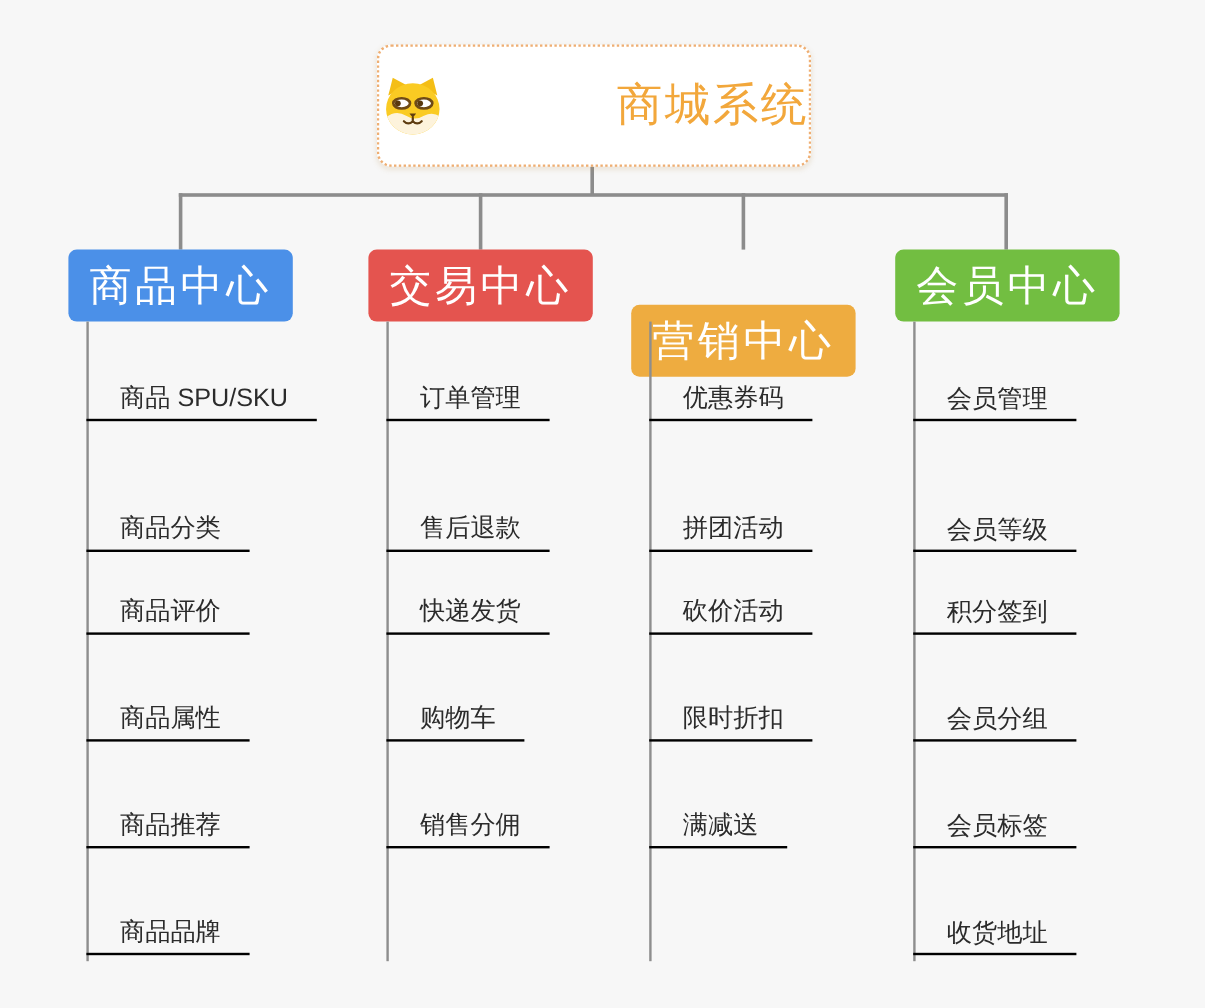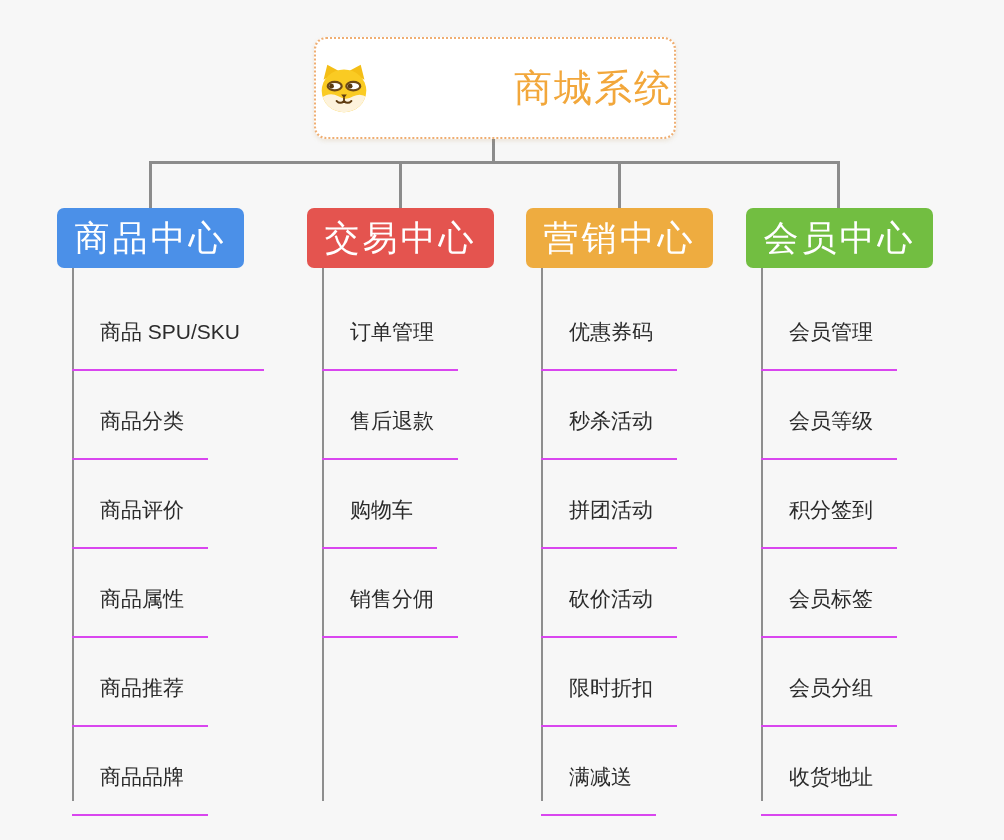--- a/index.html
+++ b/index.html
@@ -36,41 +36,41 @@
   .conn-drop.d4{left:837px;}
 
   
   .branch-box{
     position:absolute;top:208px;width:187px;height:60px;
     border-radius:7px;
     display:flex;align-items:center;justify-content:center;
     color:#ffffff;font-size:35px;letter-spacing:3px;white-space:nowrap;
     box-sizing:border-box;
   }
-  .bx1{left:57px;} .bx2{left:307px;} .bx3{left:526px;} .bx4{left:746px;}
+  .bx1{left:57px;} .bx2{left:307px;} .bx3{left:526px;margin-top:46px;} .bx4{left:746px;}
 
   
   .rail{position:absolute;top:268px;width:2px;height:533px;background:#8e8e8e;}
   .rail.r1{left:72px;} .rail.r2{left:322px;} .rail.r3{left:541px;} .rail.r4{left:761px;}
 
   
   .col{position:absolute;top:0;width:240px;height:840px;pointer-events:none;}
   .col.c1{left:72px;} .col.c2{left:322px;} .col.c3{left:541px;} .col.c4{left:761px;font-family:Liberation Serif, serif;}
   .item{
     position:absolute;left:0;
     width:max-content;max-width:235px;
     font-size:21px;line-height:26px;color:#2b2b2b;
-    padding:0 24px 24px 28px;
-    border-bottom:2px solid #d946ef;
+    padding:0 24px 4px 28px;
+    border-bottom:2px solid #000000;
     white-space:nowrap;
     pointer-events:auto;
     box-sizing:content-box;
   }
   .item:nth-child(1){top:319px;}
-  .item:nth-child(2){top:408px;}
+  .item:nth-child(2){top:428px;}
   .item:nth-child(3){top:497px;}
   .item:nth-child(4){top:586px;}
   .item:nth-child(5){top:675px;}
   .item:nth-child(6){top:764px;}
 </style>
 </head>
 <body>
 
 <div class="canvas">
 
@@ -119,35 +119,35 @@
     <div class="item">商品分类</div>
     <div class="item">商品评价</div>
     <div class="item">商品属性</div>
     <div class="item">商品推荐</div>
     <div class="item">商品品牌</div>
   </div>
 
   <div class="col c2">
     <div class="item">订单管理</div>
     <div class="item">售后退款</div>
+    <div class="item">快递发货</div>
     <div class="item">购物车</div>
     <div class="item">销售分佣</div>
   </div>
 
   <div class="col c3">
     <div class="item">优惠券码</div>
-    <div class="item">秒杀活动</div>
     <div class="item">拼团活动</div>
     <div class="item">砍价活动</div>
     <div class="item">限时折扣</div>
     <div class="item">满减送</div>
   </div>
 
   <div class="col c4">
     <div class="item">会员管理</div>
     <div class="item">会员等级</div>
     <div class="item">积分签到</div>
+    <div class="item">会员分组</div>
     <div class="item">会员标签</div>
-    <div class="item">会员分组</div>
     <div class="item">收货地址</div>
   </div>
 
 </div>
 
 </body></html>

